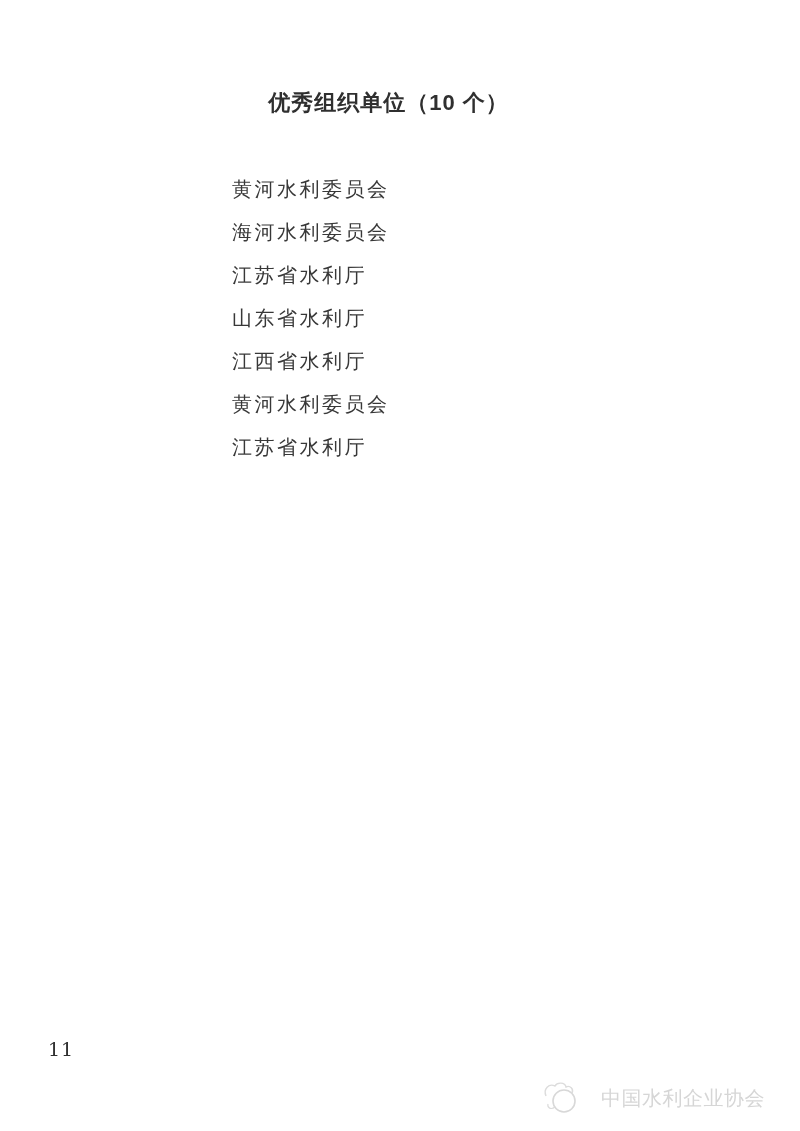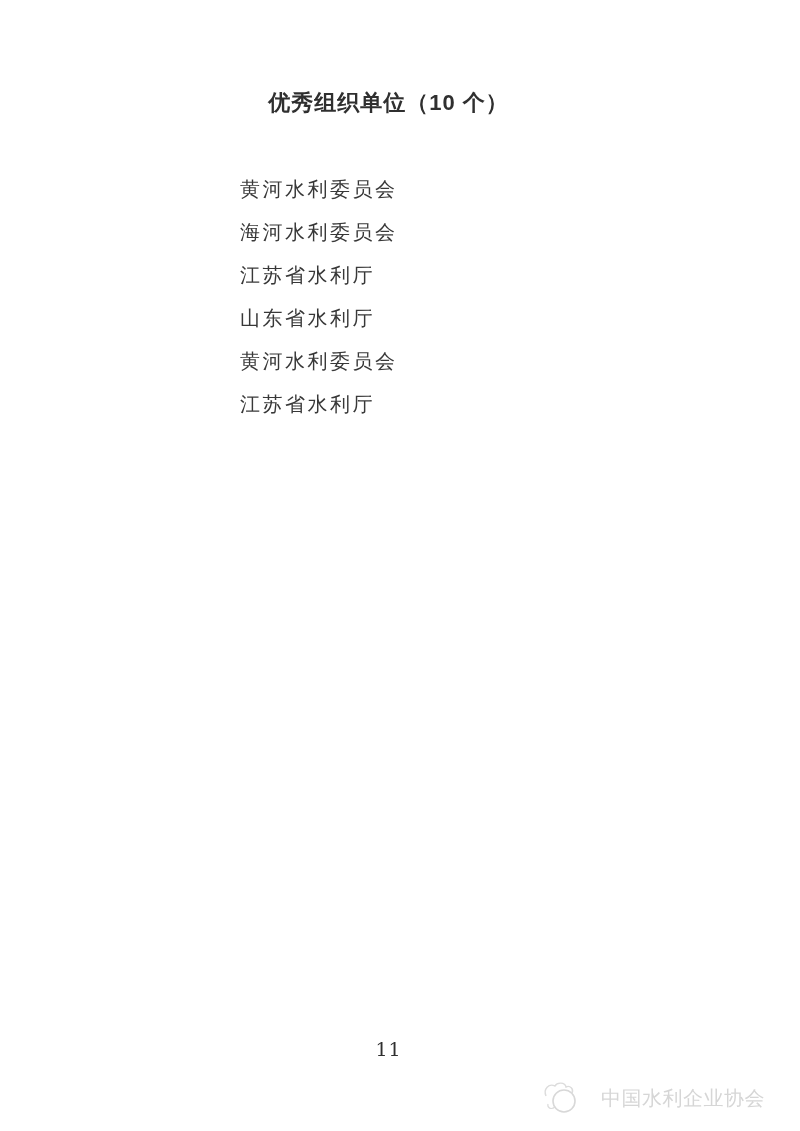--- a/index.html
+++ b/index.html
@@ -30,32 +30,32 @@
     top: 176px;
     left: 232px;
   }
   .unit-item {
     height: 43px;
     font-family: "DejaVu Serif", serif;
     font-size: 20px;
     letter-spacing: 2.5px;
     color: #383838;
     white-space: nowrap;
-    margin-left: 8px;
   }
   .page-number {
     position: absolute;
     top: 1038px;
     left: 0;
     width: 100%;
-    text-align: center;
+    text-align: left;
     font-family: "DejaVu Serif", serif;
     font-size: 19px;
     color: #2f2f2f;
     letter-spacing: 1px;
+    padding-left: 48px;
   }
   .watermark {
     position: absolute;
     top: 1080px;
     right: 12px;
     display: flex;
     align-items: center;
     gap: 18px;
   }
   .wm-logo { display: inline-block; width: 42px; height: 36px; }
@@ -72,20 +72,21 @@
 
 <div class="page">
 
   <h1 class="title">优秀组织单位（10 个）</h1>
 
   <div class="unit-list">
     <div class="unit-item">黄河水利委员会</div>
     <div class="unit-item">海河水利委员会</div>
     <div class="unit-item">江苏省水利厅</div>
     <div class="unit-item">山东省水利厅</div>
+    <div class="unit-item">江西省水利厅</div>
     <div class="unit-item">黄河水利委员会</div>
     <div class="unit-item">江苏省水利厅</div>
   </div>
 
   <div class="page-number">11</div>
 
   <div class="watermark">
     <span class="wm-logo">
       <svg width="42" height="36" viewBox="0 0 42 36" xmlns="http://www.w3.org/2000/svg">
         <path d="M5 16 C2 9, 8 3, 14 6 C16 2, 24 2, 25 7 C29 5, 33 9, 31 13" fill="none" stroke="#dcdcdc" stroke-width="1.4"></path>

